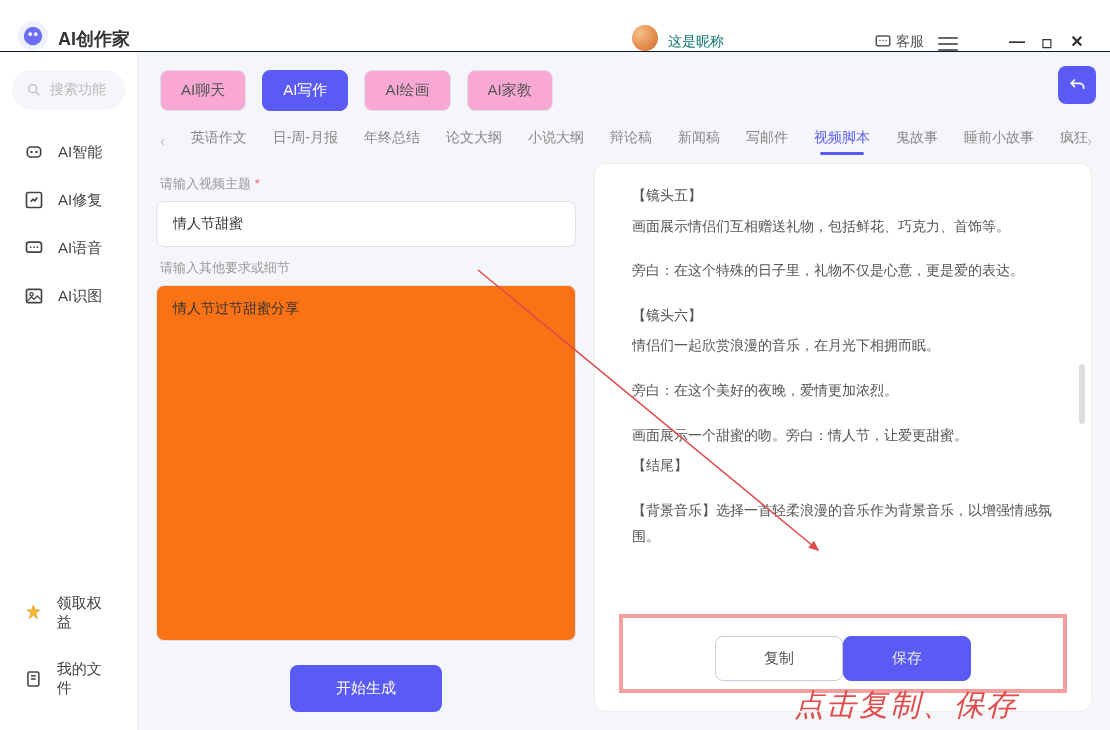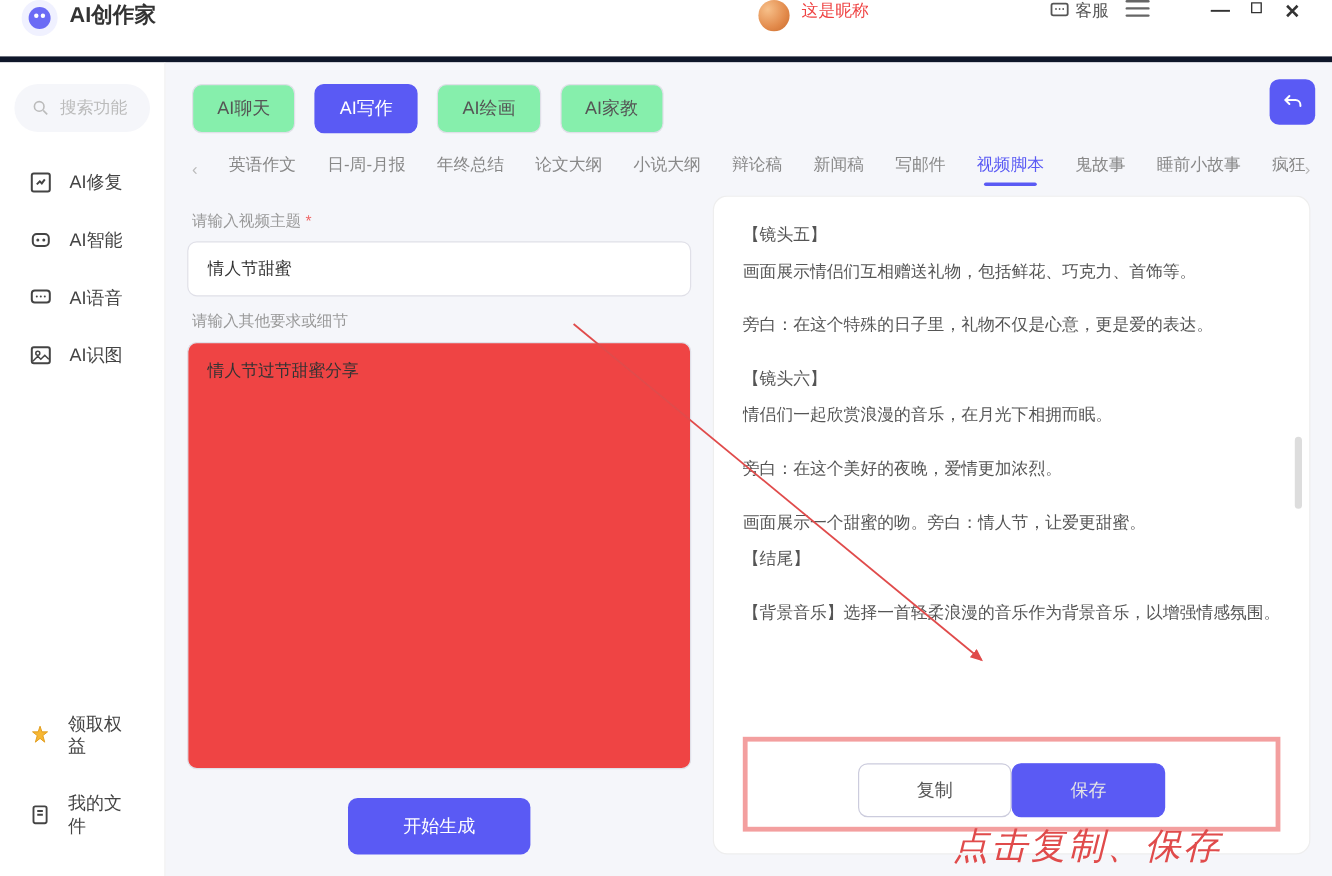--- a/index.html
+++ b/index.html
@@ -11,41 +11,41 @@
     overflow: hidden;
     position: relative;
     font-size: 14px;
     color: #333;
   }
   
   .titlebar {
     height: 52px;
     background: #fff;
     display: flex;
-    align-items: flex-start;
+    align-items: flex-end;
     padding: 0 18px;
-    border-bottom: 5px solid #0f172a;
+    border-bottom: 1px solid #0f172a;
   }
   .logo {
     width: 30px; height: 30px;
     background: #f0f1ff;
     border-radius: 50%;
     margin-right: 10px;
     display:flex;align-items:center;justify-content:center;
   }
   .logo svg{width:22px;height:22px;}
   .app-title { font-weight: 700; font-size: 18px; }
   .title-spacer { flex: 1; }
   .avatar {
     width: 26px; height: 26px;
     border-radius: 50%;
     background: radial-gradient(circle at 30% 30%, #f7c08a, #e28a4b 60%, #c96a2c);
     margin-right: 10px;
   }
-  .nickname { color: #ef4444; font-size: 14px; margin-right: 150px;}
+  .nickname { color: #0f766e; font-size: 14px; margin-right: 150px;}
   .kf-btn {
     display:flex;align-items:center;gap:4px;
     color:#555;font-size:14px;cursor:pointer;margin-right:14px;
   }
   .hamburger { width:20px;height:14px;display:flex;flex-direction:column;justify-content:space-between;cursor:pointer;margin-right:44px;}
   .hamburger span{height:2px;background:#666;border-radius:1px;}
   .win-ctrl { font-family:"Segoe UI Symbol",sans-serif;font-size:16px;font-weight:700;color:#333;cursor:pointer;width:30px;text-align:center;}
   .win-ctrl.max{font-size:12px;}
   
   .layout{display:flex;height:calc(100% - 52px);}
@@ -55,46 +55,46 @@
   }
   .search-box svg{width:16px;height:16px;margin-right:8px;}
   .nav-item{
     display:flex;align-items:center;gap:14px;padding:14px 12px;color:#444;border-radius:8px;cursor:pointer;font-size:15px;
   }
   .nav-item svg{width:20px;height:20px;}
   .sidebar-bottom{margin-top:auto;}
   .content{flex:1;display:flex;flex-direction:column;background:#f5f6fa;}
   .mode-tabs{display:flex;gap:16px;padding:18px 22px 0 22px;position:relative;}
   .mode-tab{
-    padding:10px 20px;border:1px solid #e0e0e8;border-radius:8px;background:#86efac;color:#555;font-size:15px;cursor:pointer;
+    padding:10px 20px;border:1px solid #e0e0e8;border-radius:8px;background:#f9a8d4;color:#555;font-size:15px;cursor:pointer;
   }
   .mode-tab.active{background:#5a5af4;color:#fff;border-color:#5a5af4;}
   .back-square{position:absolute;right:14px;top:14px;width:38px;height:38px;background:#5a5af4;border-radius:8px;display:flex;align-items:center;justify-content:center;cursor:pointer;}
   .back-square svg{width:20px;height:20px;stroke:#fff;}
   .subtabs{display:flex;align-items:center;gap:26px;padding:18px 22px 10px 22px;color:#888;font-size:14px;position:relative;}
   .subtabs .arrow{color:#bbb;cursor:pointer;font-size:14px;}
   .subtab{cursor:pointer;white-space:nowrap;position:relative;padding-bottom:6px;}
   .subtab.active{color:#5a5af4;}
   .subtab.active::after{content:"";position:absolute;left:10%;right:10%;bottom:-2px;height:3px;background:#5a5af4;border-radius:2px;}
   .subtabs .arrow.right{position:absolute;right:18px;}
   .panels{flex:1;display:flex;gap:18px;padding:0 18px 18px 18px;overflow:hidden;}
   .panel-left{flex:0 0 420px;display:flex;flex-direction:column;}
   .panel-right{flex:1;background:#fff;border-radius:12px;border:1px solid #eee;padding:18px 24px;display:flex;flex-direction:column;position:relative;overflow:hidden;}
   .form-label{color:#999;font-size:13px;margin:12px 0 8px 4px;}
   .form-label .req{color:#e66;}
   .text-input{
     width:100%;background:#fff;border:1px solid #e0e0e8;border-radius:8px;padding:14px 16px;font-size:14px;color:#333;outline:none;
   }
   .text-area{
-    width:100%;flex:1;background:#ef4444;border:1px solid #e0e0e8;border-radius:8px;padding:14px 16px;font-size:14px;color:#333;outline:none;resize:none;min-height:290px;
+    width:100%;flex:1;background:#f97316;border:1px solid #e0e0e8;border-radius:8px;padding:14px 16px;font-size:14px;color:#333;outline:none;resize:none;min-height:290px;
   }
   .generate-btn{
     align-self:center;margin-top:24px;background:#5a5af4;color:#fff;border:none;border-radius:8px;padding:14px 46px;font-size:15px;cursor:pointer;
   }
-  .output{flex:1;overflow-y:auto;color:#555;font-size:14px;line-height:1.9;}
+  .output{flex:1;overflow-y:auto;color:#555;font-size:14px;line-height:1.9;margin-left:13px;}
   .output p{margin-bottom:4px;}
   .output .gap{height:14px;}
   .scrollbar-fake{position:absolute;right:6px;top:200px;width:6px;height:60px;background:#ddd;border-radius:3px;}
   .action-row{
     display:flex;justify-content:center;padding:18px 10px 8px 10px;margin-top:10px;
     border:4px solid rgba(233,80,80,0.55);
     align-items:flex-end;
   }
   .btn{padding:12px 48px;border-radius:8px;font-size:15px;cursor:pointer;}
   .btn-copy{background:#fff;border:1px solid #ccd;color:#555;}
@@ -143,32 +143,32 @@
   <div class="sidebar">
     <div class="search-box">
       <svg viewBox="0 0 24 24">
           <circle cx="10" cy="10" r="6" fill="none" stroke="#bbb" stroke-width="2"></circle>
           <line x1="15" y1="15" x2="20" y2="20" stroke="#bbb" stroke-width="2"></line>
         </svg>
       <span>搜索功能</span>
     </div>
     <div class="nav-item">
       <svg viewBox="0 0 24 24">
-          <rect x="3" y="3" width="18" height="18" rx="2" fill="none" stroke="#444" stroke-width="2"></rect>
-          <path d="M8 14l3-3 2 2 3-4" fill="none" stroke="#444" stroke-width="2"></path>
-        </svg>
-      <span>AI修复</span>
-    </div>
-    <div class="nav-item">
-      <svg viewBox="0 0 24 24">
           <rect x="4" y="6" width="16" height="12" rx="4" fill="none" stroke="#444" stroke-width="2"></rect>
           <circle cx="9" cy="12" r="1.5" fill="#444"></circle>
           <circle cx="15" cy="12" r="1.5" fill="#444"></circle>
         </svg>
       <span>AI智能</span>
+    </div>
+    <div class="nav-item">
+      <svg viewBox="0 0 24 24">
+          <rect x="3" y="3" width="18" height="18" rx="2" fill="none" stroke="#444" stroke-width="2"></rect>
+          <path d="M8 14l3-3 2 2 3-4" fill="none" stroke="#444" stroke-width="2"></path>
+        </svg>
+      <span>AI修复</span>
     </div>
     <div class="nav-item">
       <svg viewBox="0 0 24 24">
           <rect x="3" y="5" width="18" height="12" rx="3" fill="none" stroke="#444" stroke-width="2"></rect>
           <circle cx="8" cy="11" r="1" fill="#444"></circle>
           <circle cx="12" cy="11" r="1" fill="#444"></circle>
           <circle cx="16" cy="11" r="1" fill="#444"></circle>
         </svg>
       <span>AI语音</span>
     </div>

